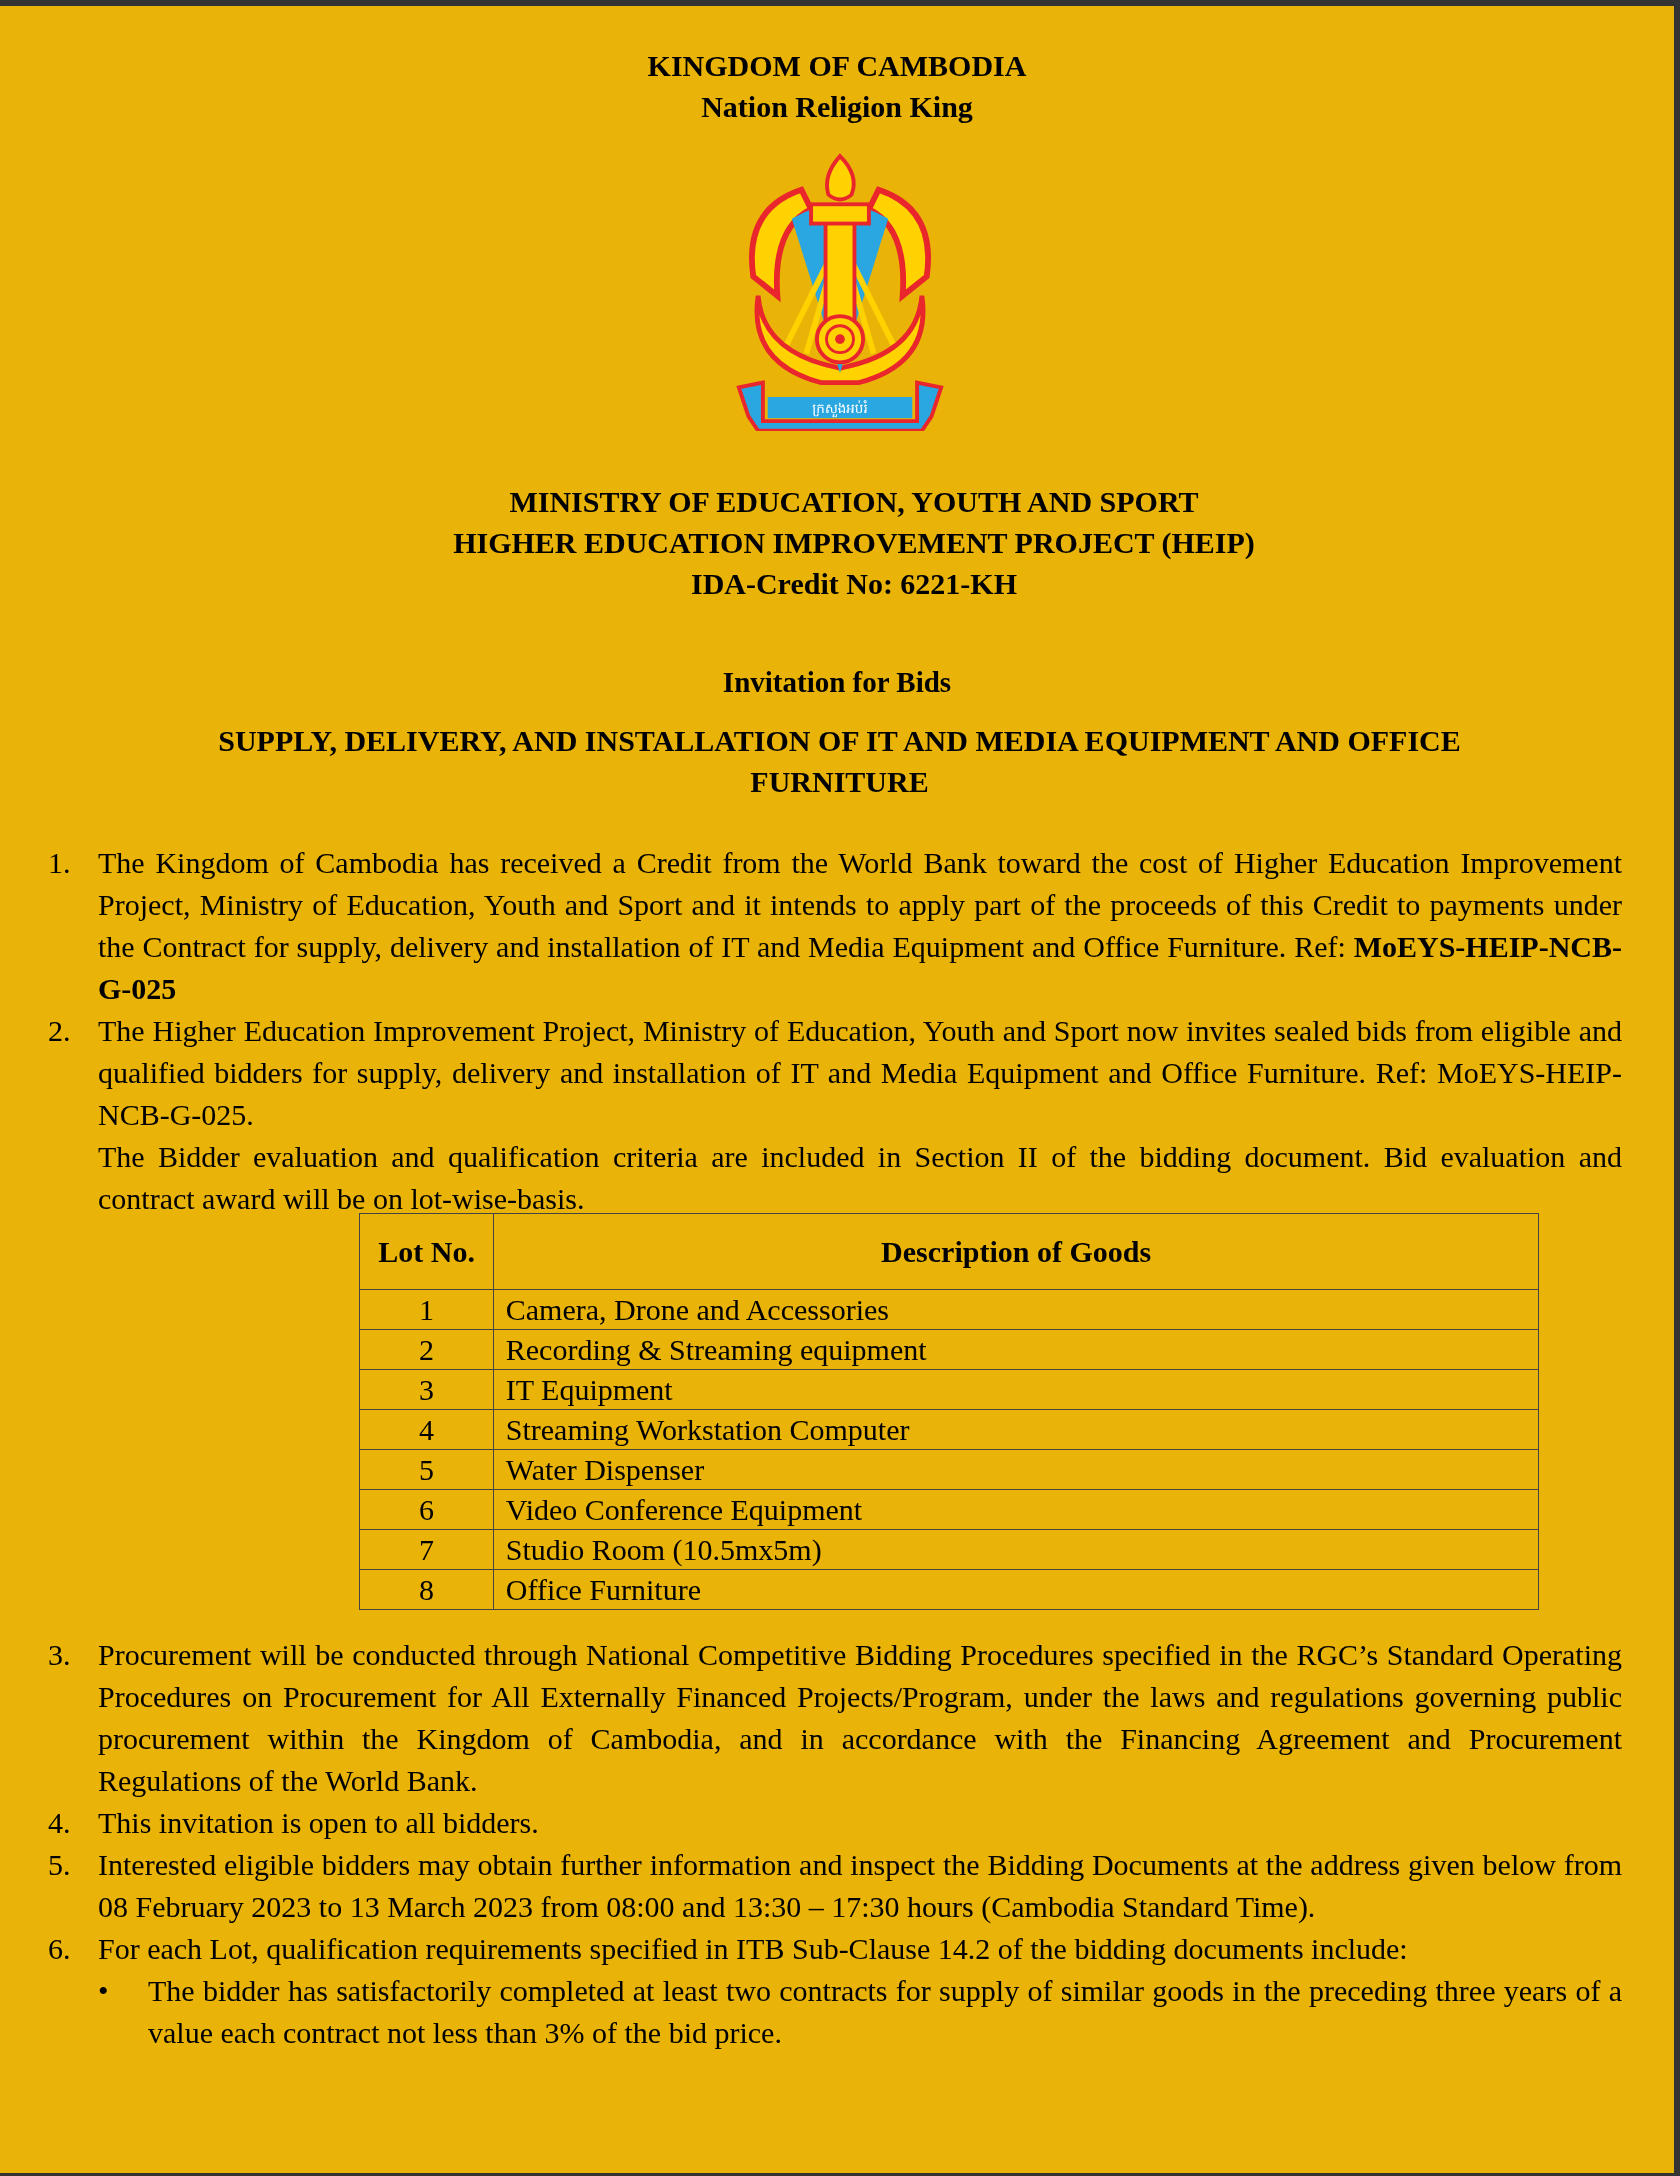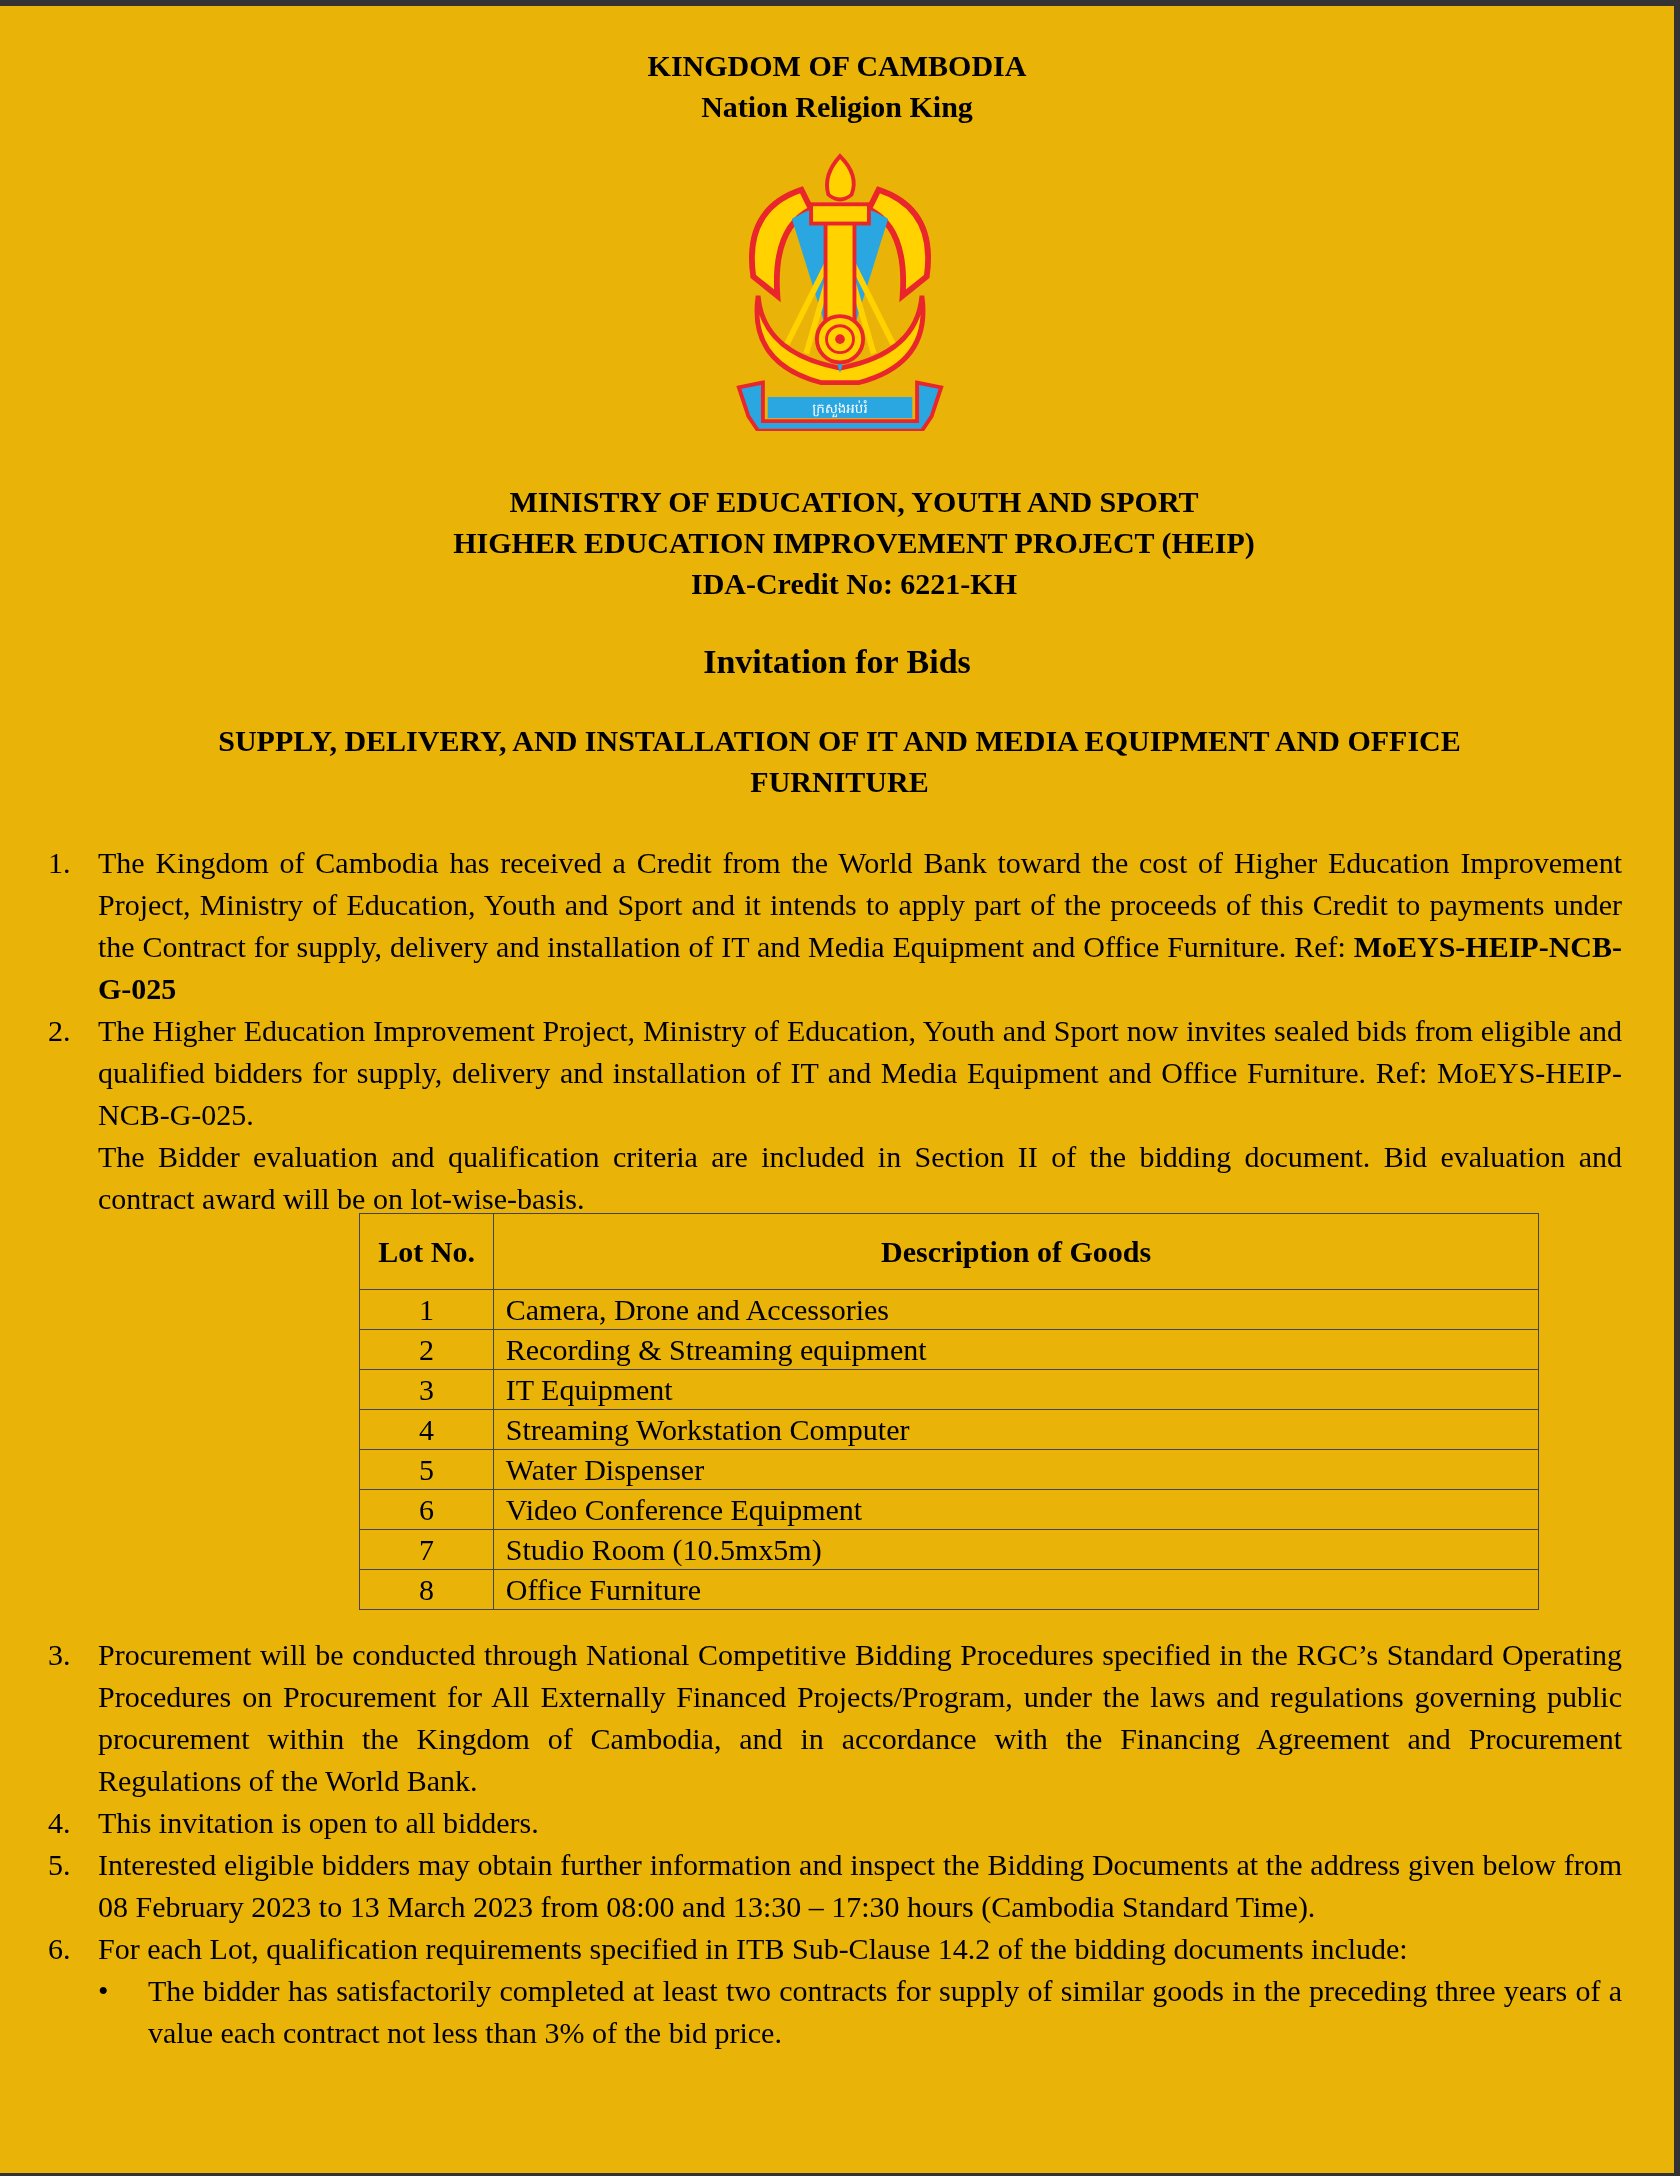--- a/index.html
+++ b/index.html
@@ -10,21 +10,21 @@
   .page {
     position: absolute; left: 0; top: 5.8px; width: 1674px; height: 2167px;
     background: #eab308; color: #000;
     font-family: "Liberation Serif", "DejaVu Serif", serif;
   }
   .center { text-align: center; }
   .hdr { font-weight: bold; font-size: 30px; line-height: 41px; }
   .hdr1 { position: absolute; left: 0; width: 100%; top: 39px; }
   .emblem { position: absolute; left: 734px; top: 145px; width: 212px; height: 280px; }
   .hdr2 { position: absolute; left: 17px; width: 100%; top: 475px; }
-  .ifb { position: absolute; left: 0; width: 100%; top: 637px; font-weight: bold; font-size: 34px; }
+  .ifb { position: absolute; left: 0; width: 100%; top: 660px; font-weight: bold; font-size: 29px; }
   .title { position: absolute; left: 154px; width: 1371px; top: 714px; font-weight: bold; font-size: 30px; line-height: 41px; }
   .body-text { position: absolute; left: 48px; width: 1574px; font-size: 30px; line-height: 42px; }
   .item { display: flex; text-align: justify; }
   .num { width: 50px; flex: 0 0 50px; }
   .txt { flex: 1; text-align: justify; }
   .txt b { font-weight: bold; }
   table.lots {
     position: absolute; left: 359px; top: 1207px; width: 1180px;
     border-collapse: collapse; font-size: 30px;
   }

